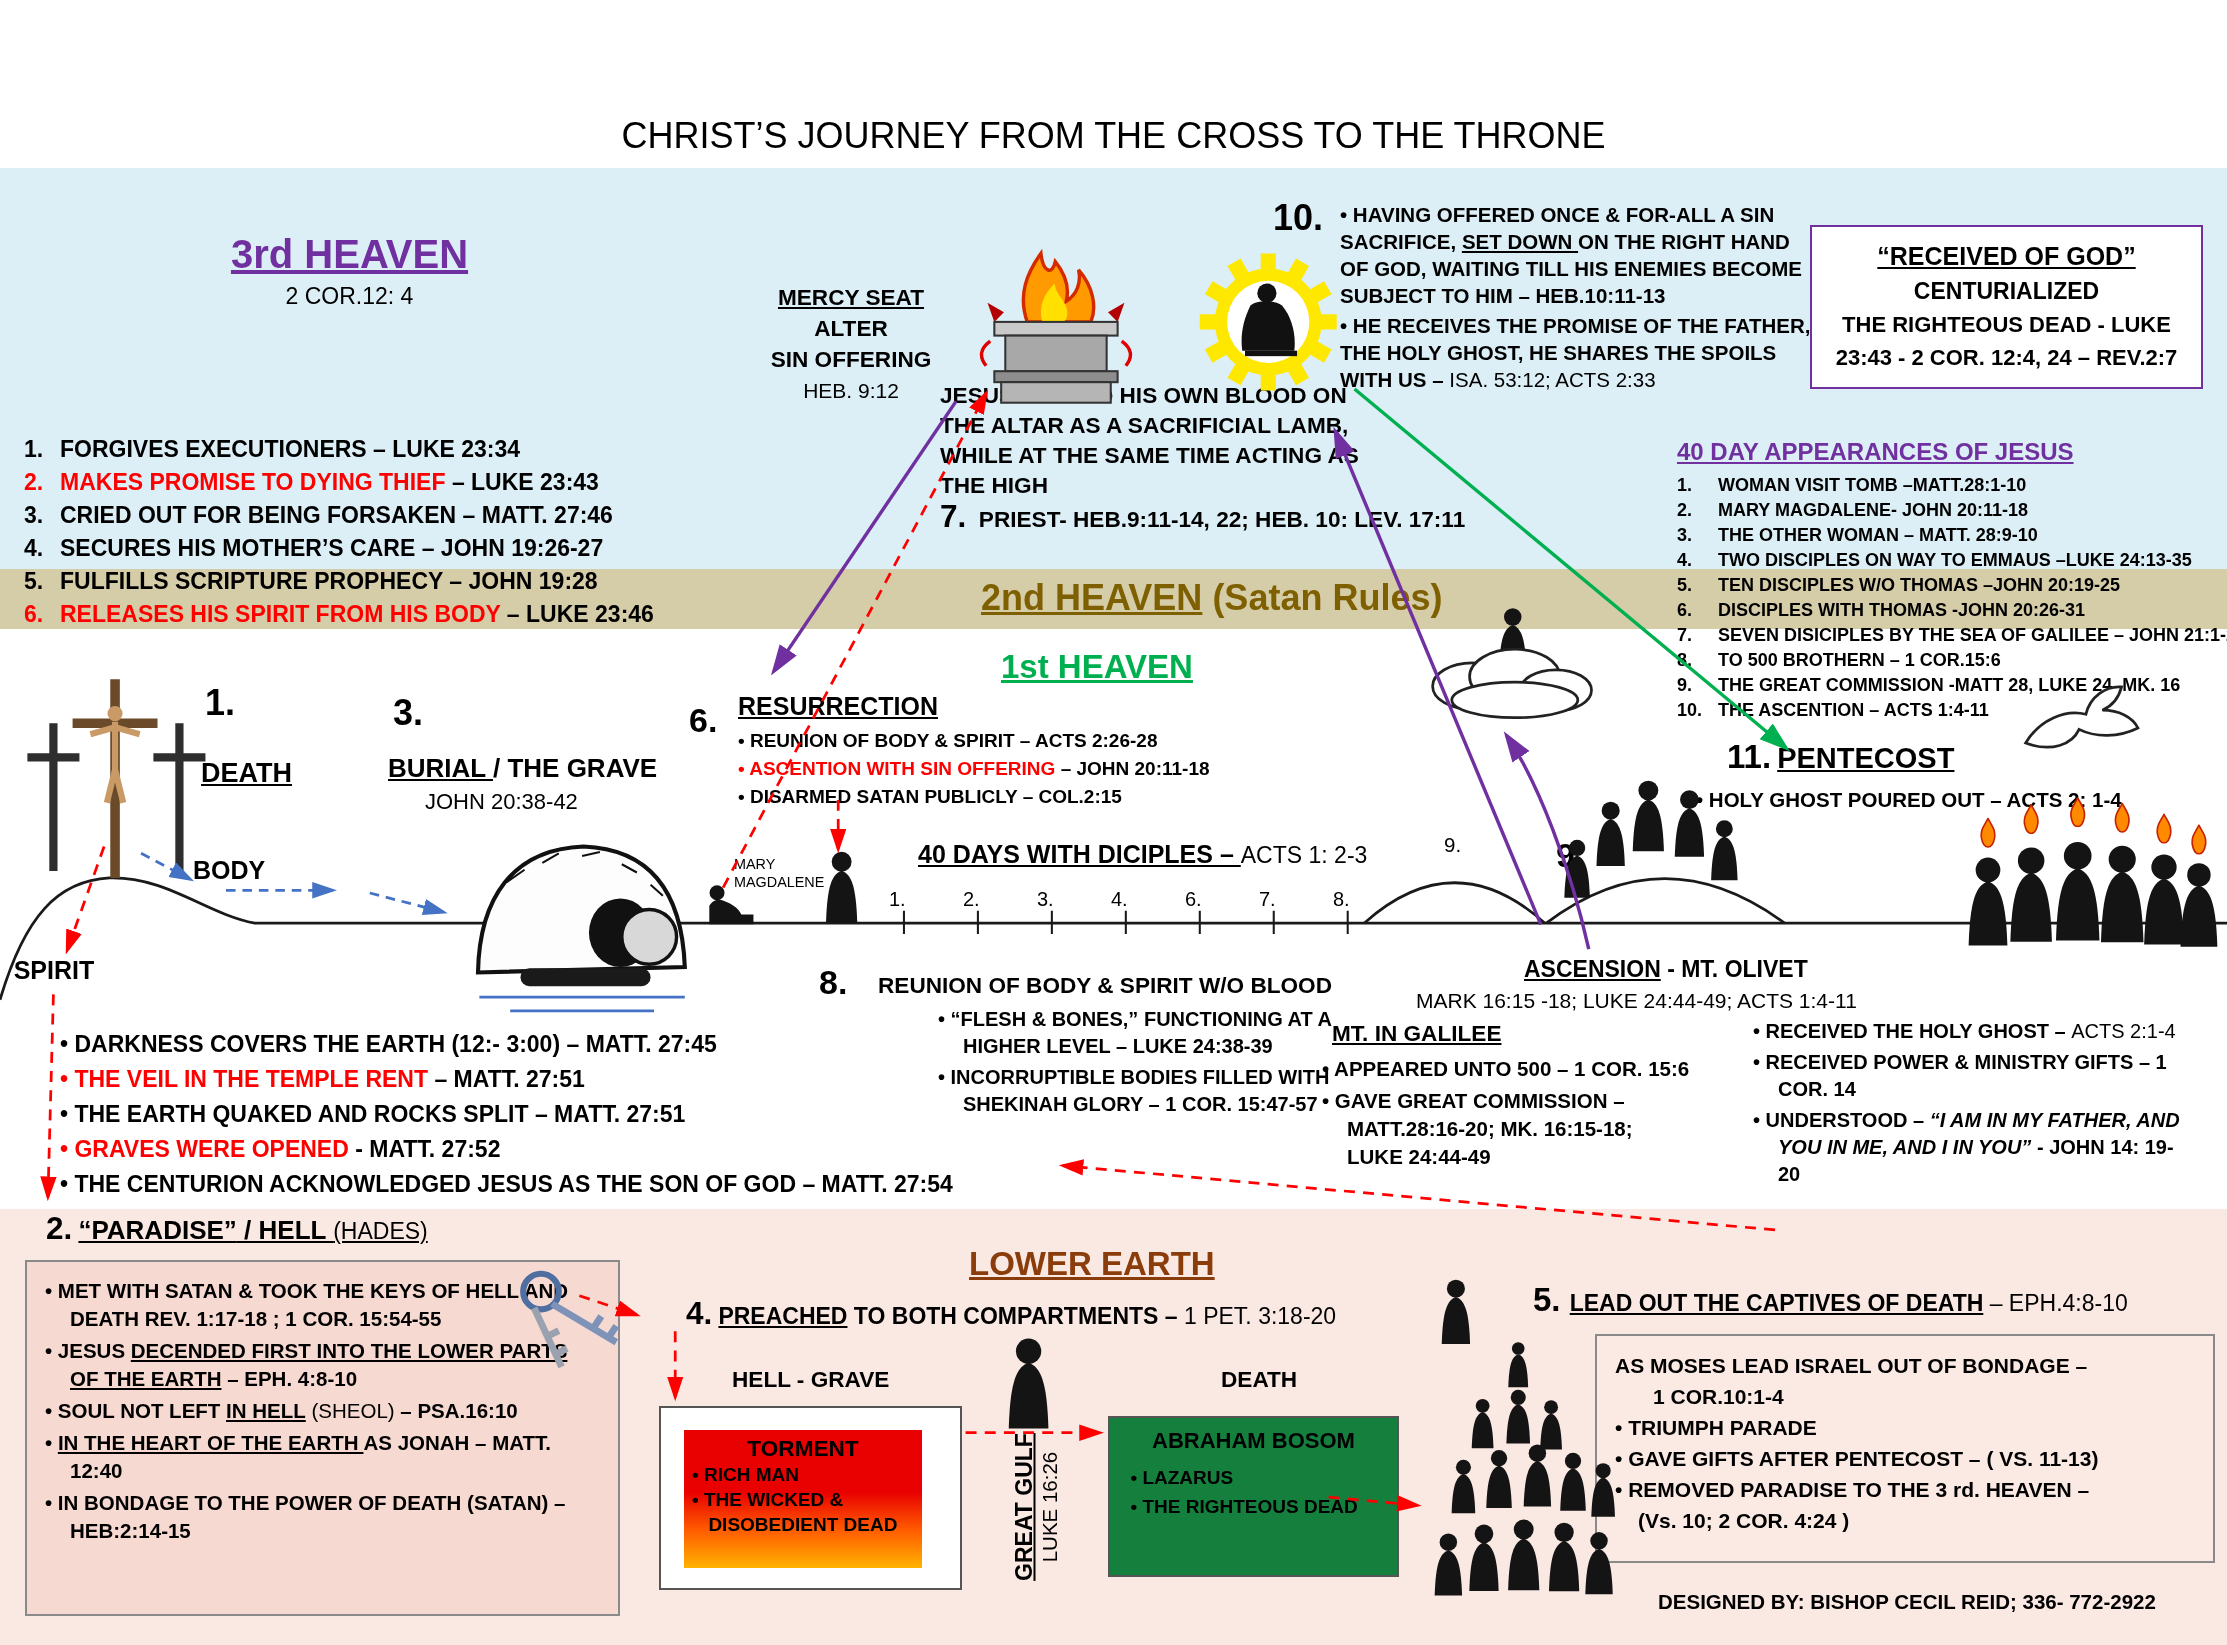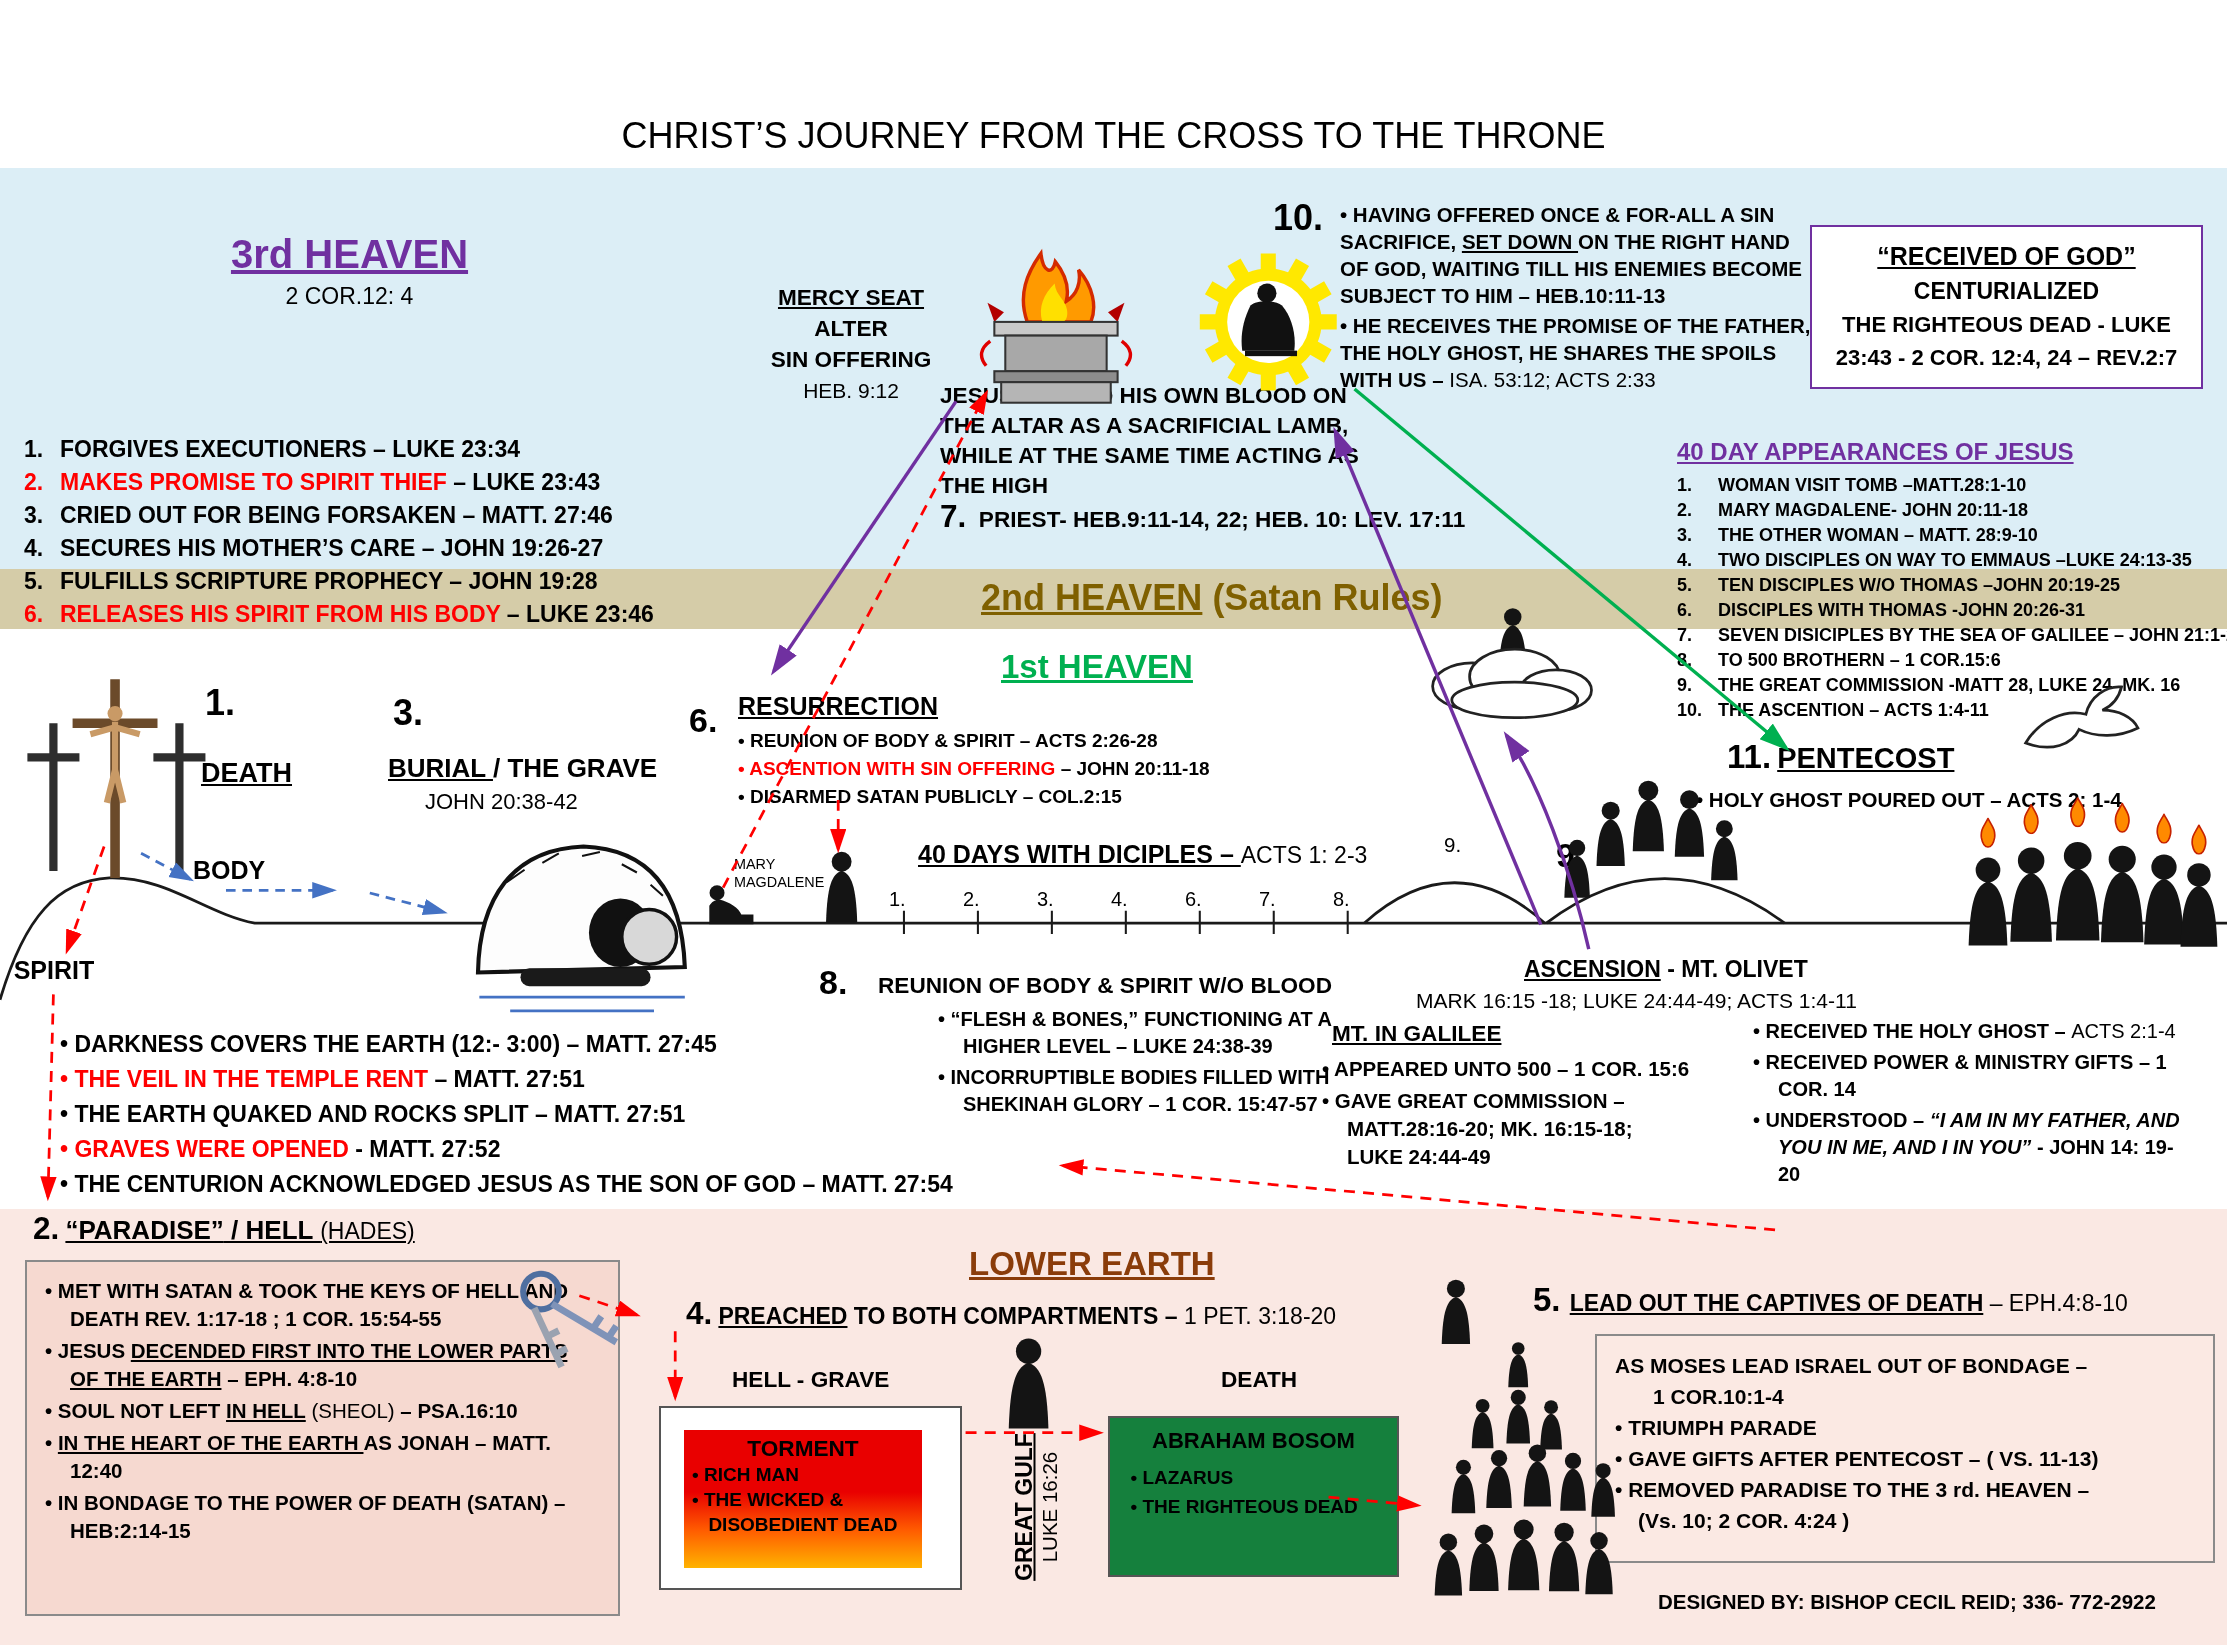--- a/index.html
+++ b/index.html
@@ -39,21 +39,21 @@
     <div style="font-size:23px;margin-top:5.5px">2 COR.12: 4</div>
   </div>
 
   <div class="abs" style="left:24px;top:433px;font-size:23px;line-height:33px">
     <div class="row nw">
         <span class="n b">1.</span>
         <span class="b"><span>FORGIVES EXECUTIONERS</span><span> – LUKE 23:34</span></span>
       </div>
     <div class="row nw">
         <span class="n b red">2.</span>
-        <span class="b"><span class="red">MAKES PROMISE TO SPIRIT THIEF</span><span> – LUKE 23:43</span></span>
+        <span class="b"><span class="red">MAKES PROMISE TO DYING THIEF</span><span> – LUKE 23:43</span></span>
       </div>
     <div class="row nw">
         <span class="n b">3.</span>
         <span class="b"><span>CRIED OUT FOR BEING FORSAKEN</span><span> – MATT. 27:46</span></span>
       </div>
     <div class="row nw">
         <span class="n b">4.</span>
         <span class="b"><span>SECURES HIS MOTHER’S CARE –</span><span>  JOHN 19:26-27</span></span>
       </div>
     <div class="row nw">
@@ -196,21 +196,21 @@
   </div>
 
   <div class="abs b" style="left:60px;top:1027px;font-size:23px;line-height:35px">
     <div class="nw"><span>• DARKNESS COVERS THE EARTH (12:- 3:00)</span><span> – MATT. 27:45</span></div>
     <div class="nw"><span class="red">• THE VEIL IN THE TEMPLE RENT</span><span> – MATT. 27:51</span></div>
     <div class="nw"><span>• THE EARTH QUAKED AND ROCKS SPLIT</span><span> – MATT. 27:51</span></div>
     <div class="nw"><span class="red">• GRAVES WERE OPENED</span><span> - MATT. 27:52</span></div>
     <div class="nw"><span>• THE CENTURION ACKNOWLEDGED JESUS AS THE SON OF GOD</span><span> – MATT. 27:54</span></div>
   </div>
 
-  <div class="abs nw" style="left:33px;top:1210px"><span class="b" style="font-size:31.5px">2.</span>&nbsp;&nbsp;<span class="b u" style="font-size:26px">“PARADISE”</span><span class="b u" style="font-size:26px"> / HELL </span><span class="u" style="font-size:23px">(HADES)</span></div>
+  <div class="abs nw" style="left:46px;top:1210px"><span class="b" style="font-size:31.5px">2.</span>&nbsp;&nbsp;<span class="b u" style="font-size:26px">“PARADISE”</span><span class="b u" style="font-size:26px"> / HELL </span><span class="u" style="font-size:23px">(HADES)</span></div>
 
   <div class="abs" style="left:25px;top:1260px;width:595px;height:356px;background:#f6d9d0;border:2.1px solid #8a8a8a;box-sizing:border-box;padding:15px 18px;font-size:20.5px;font-weight:700;line-height:28px">
     <p class="hang"><span>• MET WITH SATAN &amp; TOOK THE KEYS OF HELL AND </span><span>DEATH   REV. 1:17-18 ; 1 COR. 15:54-55</span></p>
     <p class="hang"><span>• JESUS </span><span class="u">DECENDED FIRST INTO  THE LOWER PARTS OF THE EARTH</span><span> – EPH. 4:8-10</span></p>
     <p class="hang"><span>• SOUL NOT LEFT </span><span class="u">IN HELL</span><span class="rg"> (SHEOL)</span><span> – PSA.16:10</span></p>
     <p class="hang"><span>• </span><span class="u">IN THE HEART OF THE EARTH </span><span>AS JONAH –</span><span> MATT. 12:40</span></p>
     <p class="hang"><span>• IN BONDAGE TO THE POWER OF DEATH (SATAN)</span><span> – HEB:2:14-15</span></p>
   </div>
 
   <div class="abs b u brn nw" style="left:969px;top:1245px;font-size:33px">LOWER EARTH</div>

